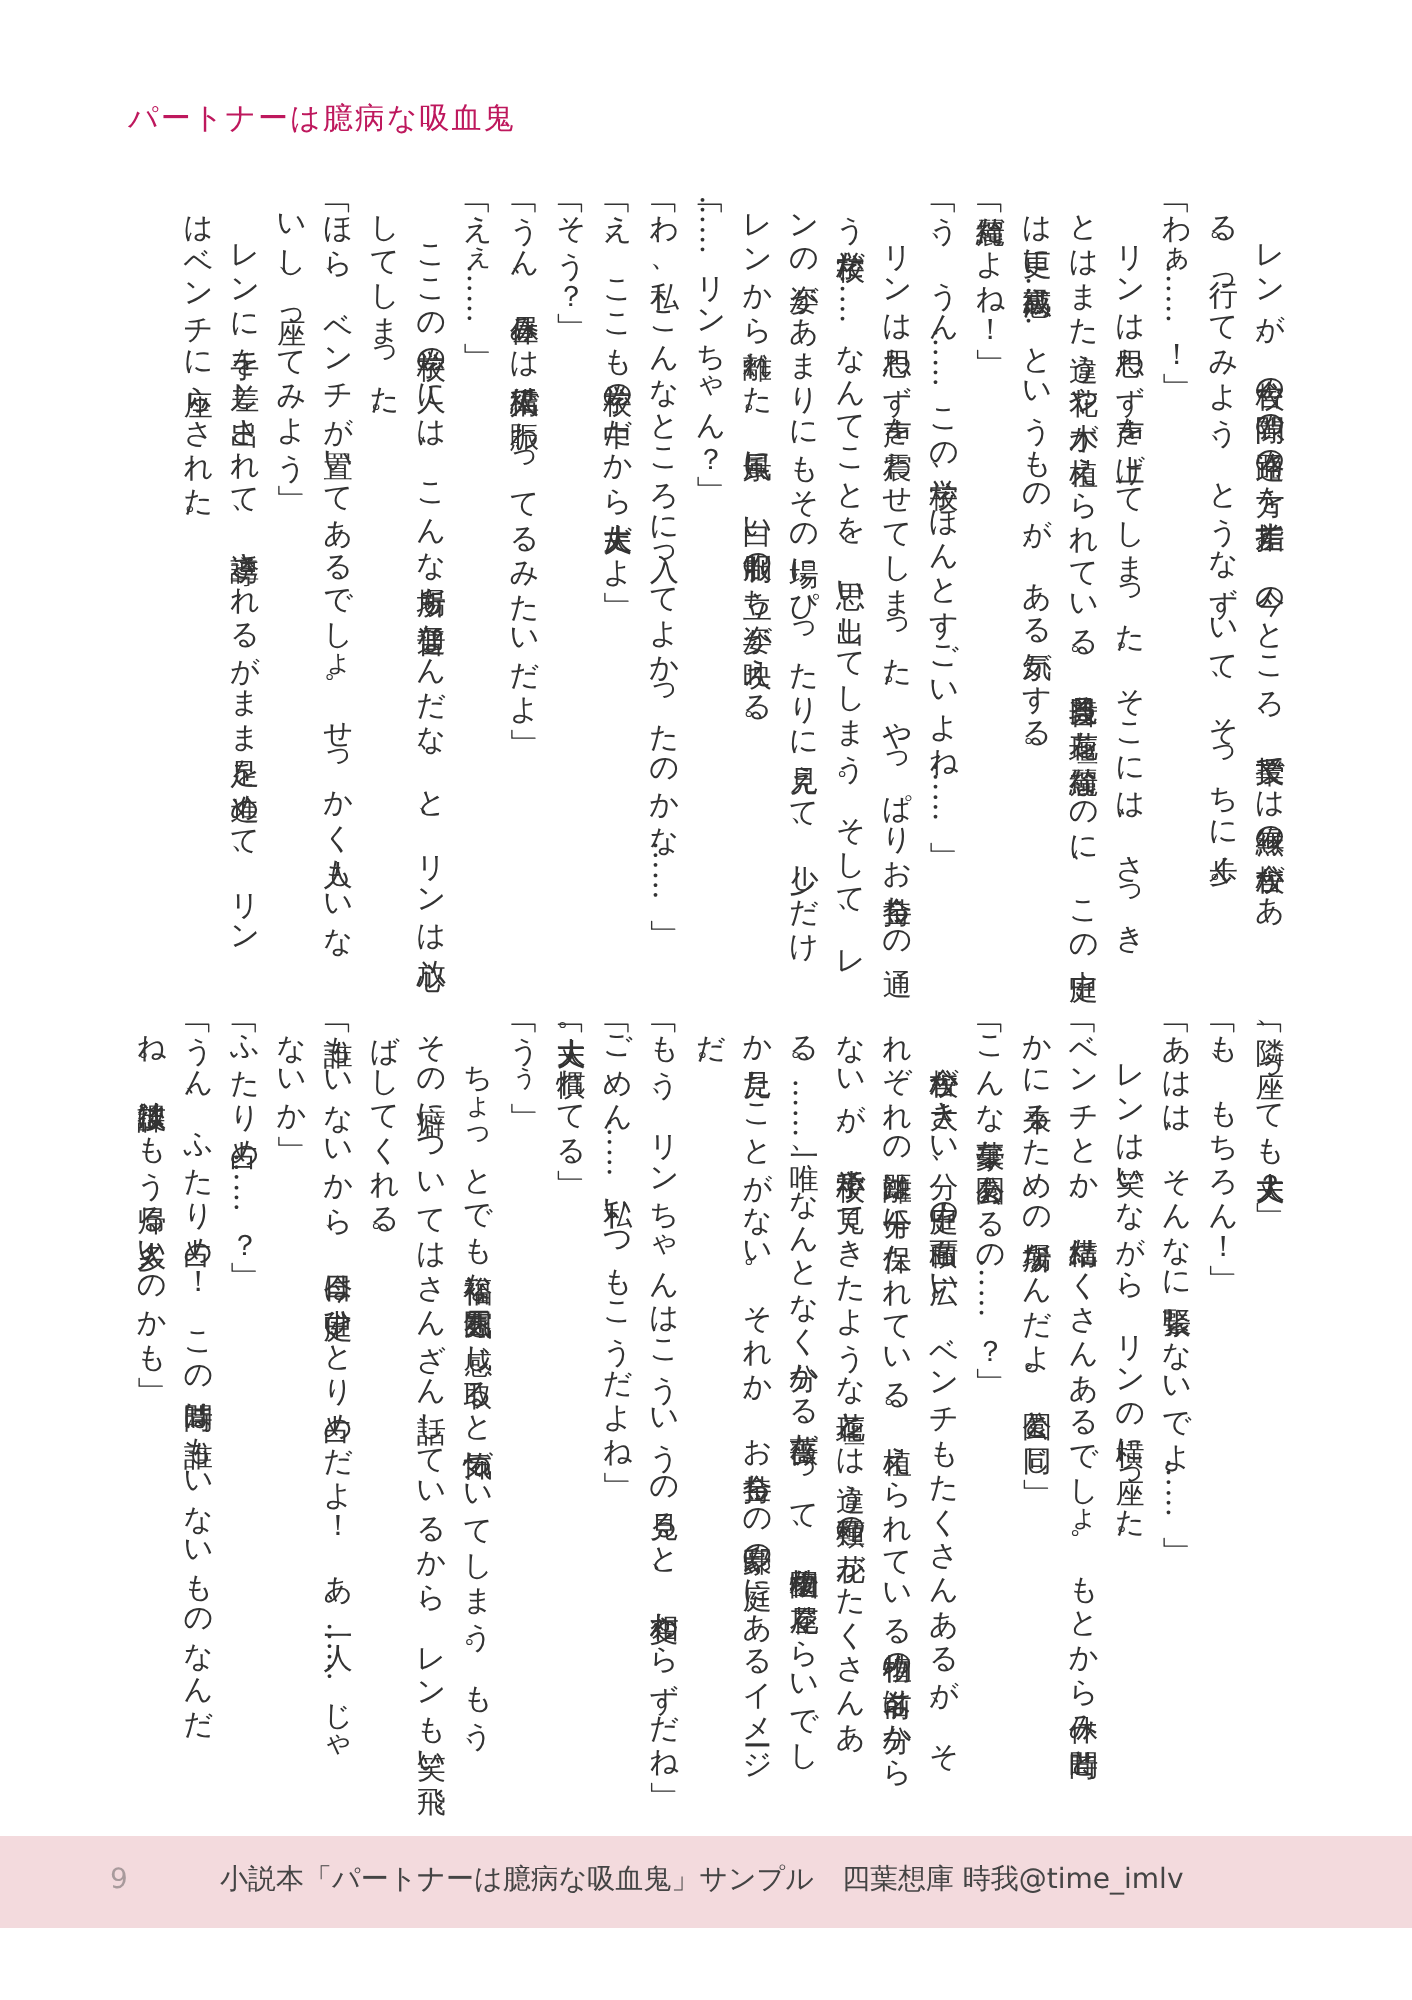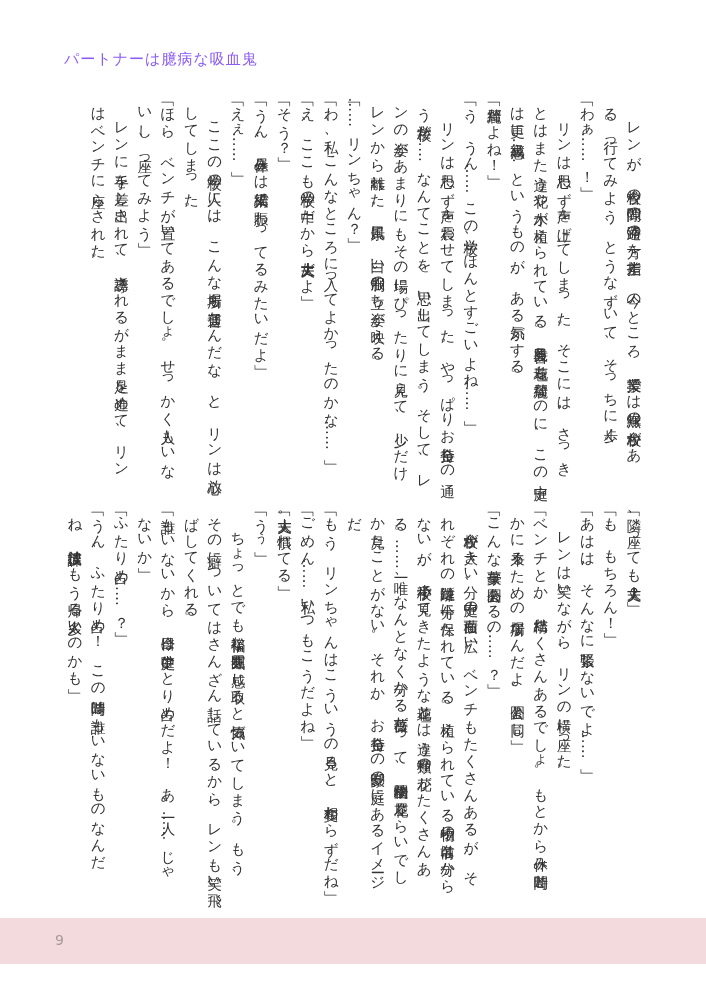--- a/index.html
+++ b/index.html
@@ -14,21 +14,21 @@
     overflow: hidden;
     font-family: "DejaVu Serif", "Liberation Serif", serif;
     color: #333333;
   }
   .running-head {
     position: absolute;
     left: 64px;
     top: 50px;
     font-size: 15px;
     letter-spacing: 1px;
-    color: #8b5cf6;
+    color: #be185d;
     font-family: "DejaVu Sans", "Liberation Sans", sans-serif;
   }
   .text-block {
     position: absolute;
     writing-mode: vertical-rl;
     -webkit-writing-mode: vertical-rl;
     font-size: 14.6px;
     line-height: 23.3px;
     letter-spacing: 0.45px;
     color: #333333;
@@ -117,13 +117,14 @@
   <p class="para cont">「大丈夫。慣れてる」</p>
   <p class="para cont">「うぅ」</p>
   <p class="para indent">ちょっとでも裕福な雰囲気を感じ取ると怖気づいてしまう。もう、その癖についてはさんざん話しているから、レンも笑い飛ばしてくれる。</p>
   <p class="para cont">「誰もいないから、今日は中庭ひとり占めだよ！　あ、一人……じゃないか」</p>
   <p class="para cont">「ふたり占め……？」</p>
   <p class="para cont">「うん、ふたり占め！　この時間は誰もいないものなんだね。放課後はもう帰る人多いのかも」</p>
 </div>
 
 <div class="footer">
   <span class="page-number">9</span>
+  <span class="footer-title">小説本「パートナーは臆病な吸血鬼」サンプル　四葉想庫 時我@time_imlv</span>
 </div>
 
 </body></html>

